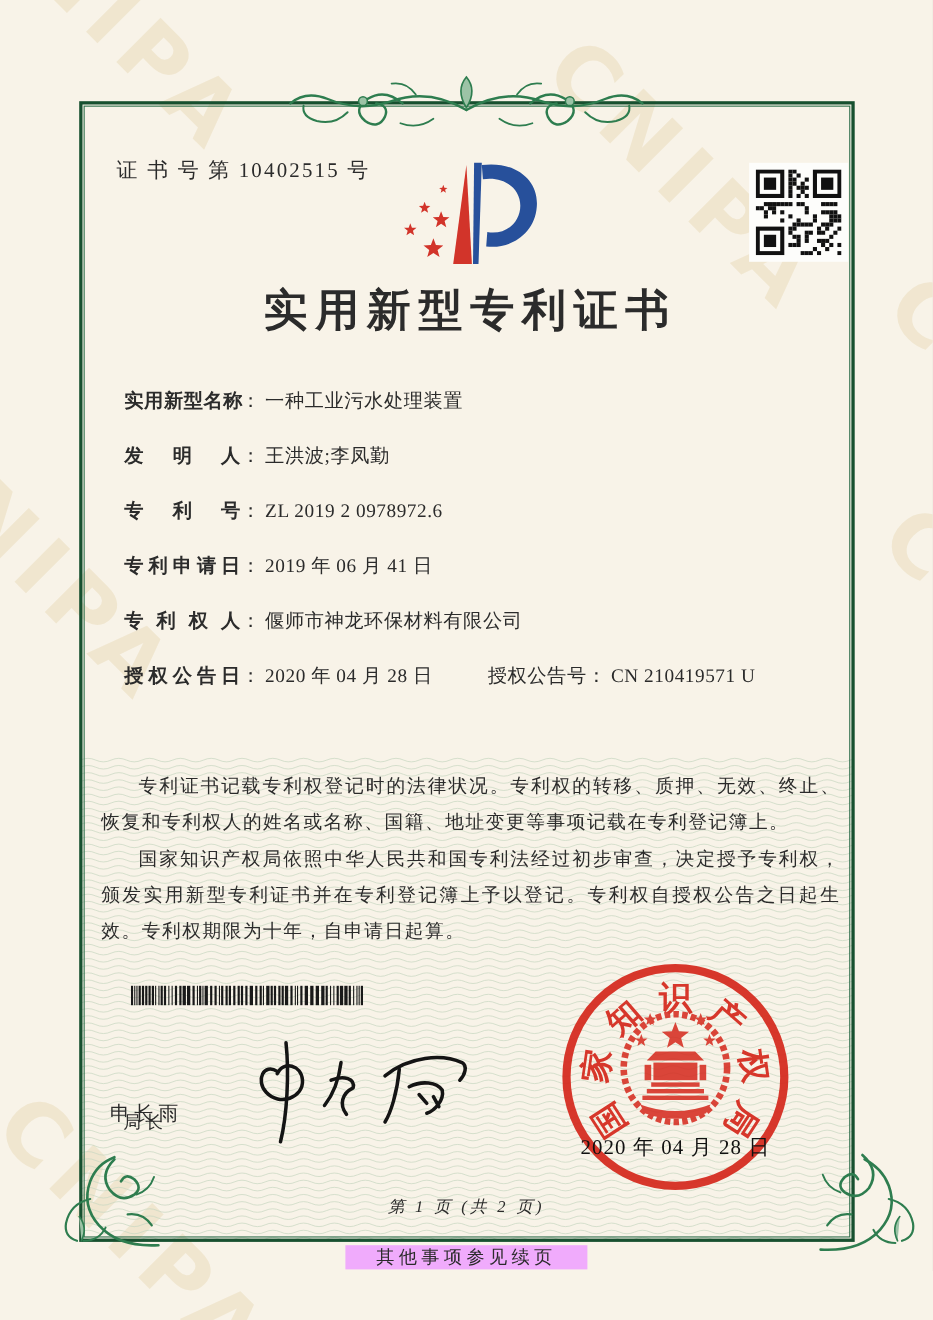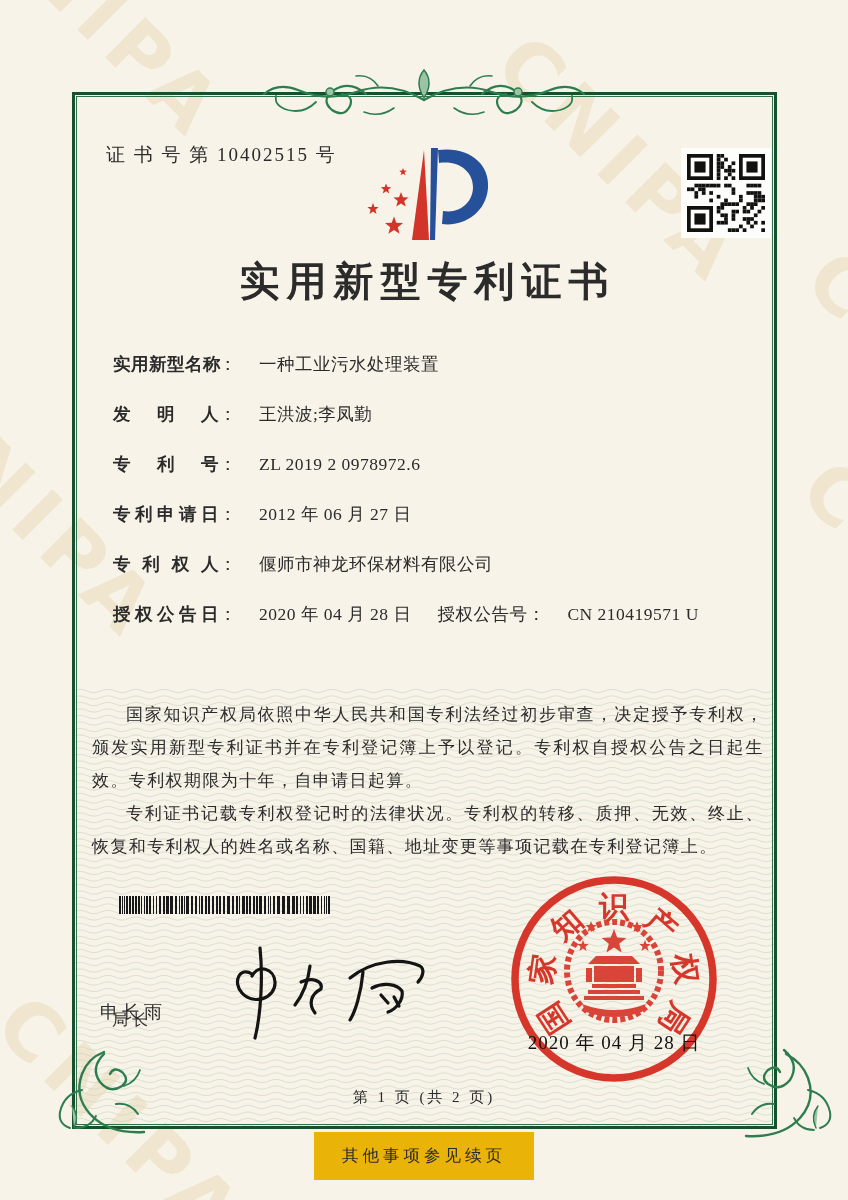--- a/index.html
+++ b/index.html
@@ -19,41 +19,41 @@
   .cert-no{position:absolute;left:106px;top:142px;font-size:19px;letter-spacing:2px;z-index:3;}
   #logo{position:absolute;left:347px;top:140px;z-index:3;}
   .qr-pad{position:absolute;left:681px;top:148px;width:90px;height:90px;background:#fdfdfb;z-index:3;}
   #qr{position:absolute;left:6px;top:6px;}
   .title{position:absolute;left:0;right:0;top:254px;text-align:center;font-size:40px;font-weight:700;
          letter-spacing:7px;padding-left:7px;z-index:3;}
   
   .fields{position:absolute;left:113px;top:352px;right:72px;z-index:3;font-size:17.5px;}
   .frow{margin-bottom:26px;line-height:24px;white-space:nowrap;letter-spacing:.5px;}
   .flabel{display:inline-block;width:106px;text-align:justify;text-align-last:justify;vertical-align:top;font-weight:bold;}
-  .fvalue{margin-left:22px;}
-  .second{margin-left:26px;}
+  .fvalue{margin-left:4px;}
+  .second{margin-left:50px;}
   
   .paras{position:absolute;left:92px;width:672px;top:698px;z-index:3;font-size:17px;
          line-height:33px;letter-spacing:1.4px;text-align:justify;}
   .paras p{margin:0;text-indent:2em;}
   
   .bc-wrap{position:absolute;left:119px;top:896px;z-index:3;}
   
   .dir-title{position:absolute;left:112px;top:1010px;font-size:16px;letter-spacing:4px;z-index:3;}
   .dir-name{position:absolute;left:100px;top:1000px;font-size:18px;letter-spacing:4px;z-index:3;}
   #signature{position:absolute;left:222px;top:938px;z-index:4;}
   
   #seal{position:absolute;left:500px;top:868px;z-index:4;opacity:.93;}
   .seal-date{position:absolute;left:496px;top:1030px;width:236px;text-align:center;z-index:5;
              font-size:19px;letter-spacing:1px;color:#111;}
   
   .page-num{position:absolute;left:0;right:0;top:1088px;text-align:center;font-size:15px;
-            letter-spacing:3px;z-index:3;}
-  .cont-note{position:absolute;left:50%;transform:translateX(-50%);top:1132px;background:#eab308;
-             padding:13px 28px;font-size:16.5px;letter-spacing:4px;z-index:4;white-space:nowrap;}
+            letter-spacing:3px;z-index:3;font-style:italic;}
+  .cont-note{position:absolute;left:50%;transform:translateX(-50%);top:1132px;background:#f0abfc;
+             padding:0 28px;font-size:16.5px;letter-spacing:4px;z-index:4;white-space:nowrap;}
 </style>
 </head>
 <body>
 
 <div class="page">
 
   <div class="wm" style="left:-55px;top:-30px">CNIPA</div>
   <div class="wm" style="left:465px;top:115px">CNIPA</div>
   <div class="wm" style="left:775px;top:330px">CNIPA</div>
   <div class="wm" style="left:-120px;top:470px">CNIPA</div>
@@ -310,33 +310,33 @@
     <div class="frow">
       <span class="flabel">实用新型名称</span><span>：</span><span class="fvalue">一种工业污水处理装置</span>
     </div>
     <div class="frow">
       <span class="flabel">发明人</span><span>：</span><span class="fvalue">王洪波;李凤勤</span>
     </div>
     <div class="frow">
       <span class="flabel">专利号</span><span>：</span><span class="fvalue">ZL 2019 2 0978972.6</span>
     </div>
     <div class="frow">
-      <span class="flabel">专利申请日</span><span>：</span><span class="fvalue">2012 年 06 月 27 日</span>
+      <span class="flabel">专利申请日</span><span>：</span><span class="fvalue">2019 年 06 月 41 日</span>
     </div>
     <div class="frow">
       <span class="flabel">专利权人</span><span>：</span><span class="fvalue">偃师市神龙环保材料有限公司</span>
     </div>
     <div class="frow">
       <span class="flabel">授权公告日</span><span>：</span><span class="fvalue">2020 年 04 月 28 日</span><span class="second">授权公告号</span><span>：</span><span class="fvalue">CN 210419571 U</span>
     </div>
   </div>
 
   <div class="paras">
+    <p>专利证书记载专利权登记时的法律状况。专利权的转移、质押、无效、终止、恢复和专利权人的姓名或名称、国籍、地址变更等事项记载在专利登记簿上。</p>
     <p>国家知识产权局依照中华人民共和国专利法经过初步审查，决定授予专利权，颁发实用新型专利证书并在专利登记簿上予以登记。专利权自授权公告之日起生效。专利权期限为十年，自申请日起算。</p>
-    <p>专利证书记载专利权登记时的法律状况。专利权的转移、质押、无效、终止、恢复和专利权人的姓名或名称、国籍、地址变更等事项记载在专利登记簿上。</p>
   </div>
 
   <div class="bc-wrap">
     <svg id="barcode" width="217" height="18">
         <rect x="0" y="0" width="2" height="18" fill="#191919"></rect>
         <rect x="3" y="0" width="1" height="18" fill="#191919"></rect>
         <rect x="5" y="0" width="1" height="18" fill="#191919"></rect>
         <rect x="7" y="0" width="2" height="18" fill="#191919"></rect>
         <rect x="10" y="0" width="2" height="18" fill="#191919"></rect>
         <rect x="13" y="0" width="2" height="18" fill="#191919"></rect>

